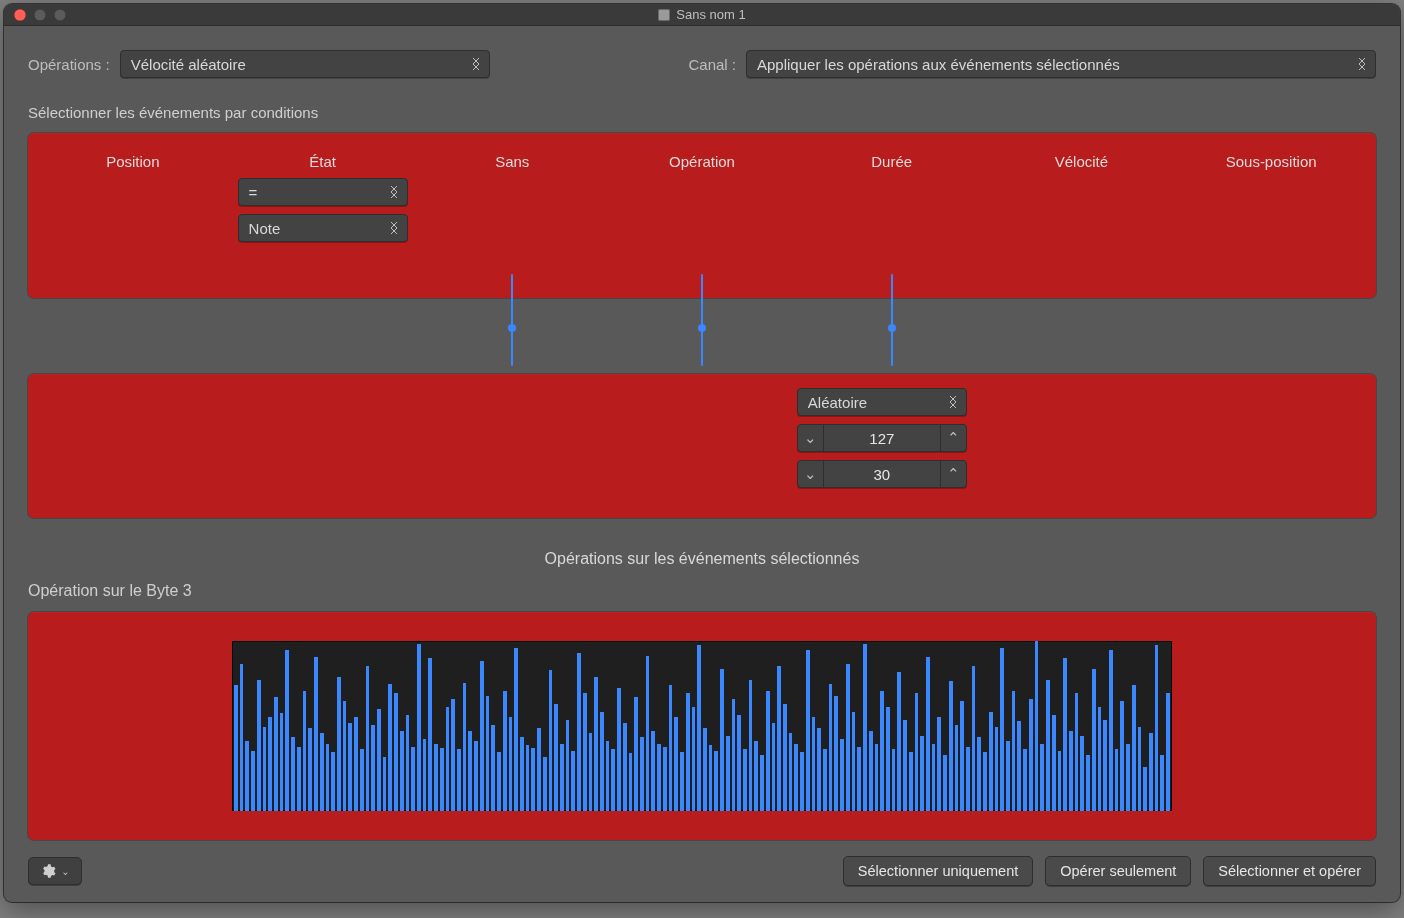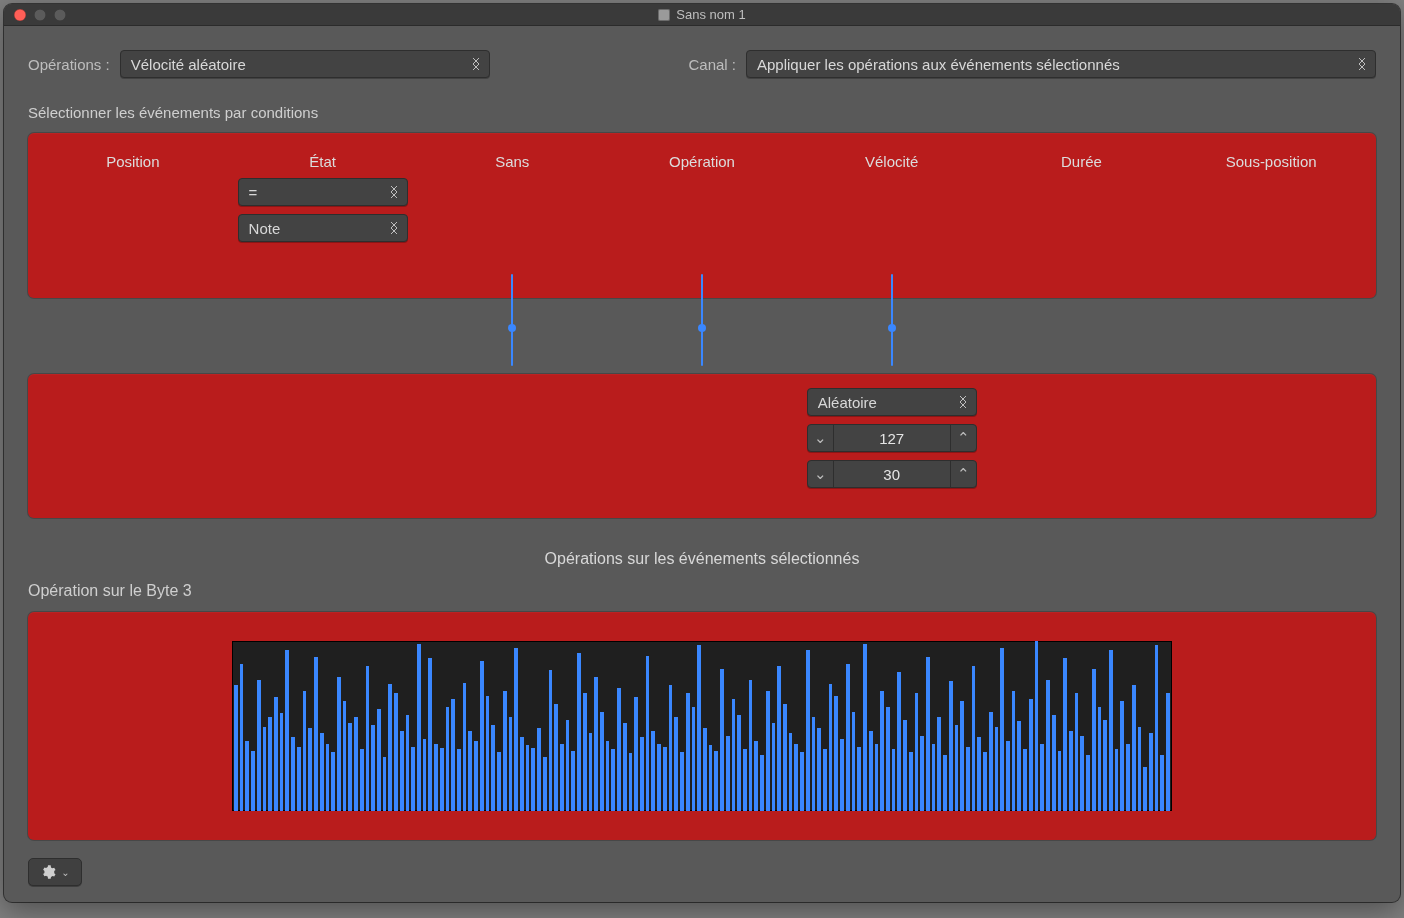--- a/index.html
+++ b/index.html
@@ -90,21 +90,21 @@
     color:#dcdcdc;
   }
   .cols .col { padding-top:2px; }
   .stack { display:flex; flex-direction:column; align-items:center; gap:8px; margin-top:8px; }
   .select.small { width:170px; height:28px; font-size:15px; }
   .value-panel { height:144px; padding-top:14px; }
   .value-area {
     display:grid;
     grid-template-columns: repeat(7, 1fr);
   }
-  .veloc-block{ display:flex; flex-direction:column; gap:8px; align-items:center; }
+  .veloc-block{ display:flex; flex-direction:column; gap:8px; align-items:flex-start; }
   .stepper {
     display:grid; grid-template-columns: 26px 1fr 26px;
     width:170px; height:28px; background:#434343;
     border:1px solid #2e2e2e; border-radius:4px;
     overflow:hidden; font-size:15px;
     box-shadow:0 1px 0 rgba(0,0,0,.25);
   }
   .stepper .btn{
     display:flex;align-items:center;justify-content:center;
     color:#bfbfbf;
@@ -200,22 +200,22 @@
             <div class="select small">
               <span>=</span>
             </div>
             <div class="select small">
               <span>Note</span>
             </div>
           </div>
         </div>
         <div class="col">Sans</div>
         <div class="col">Opération</div>
+        <div class="col">Durée</div>
         <div class="col">Vélocité</div>
-        <div class="col">Durée</div>
         <div class="col">Sous-position</div>
       </div>
     </div>
 
     <div class="connectors">
       <div class="conn" style="left:35.6%"></div>
       <div class="conn" style="left:49.9%"></div>
       <div class="conn" style="left:64.2%"></div>
     </div>
 
@@ -420,14 +420,25 @@
 
   </div>
 
   <div class="footer">
     <div class="gear-button">
       <svg viewBox="0 0 24 24">
           <path d="M12 8a4 4 0 104 4 4 4 0 00-4-4zm9.4 4a7.5 7.5 0 00-.14-1.4l2.02-1.57-2-3.46-2.38.96a7.6 7.6 0 00-2.42-1.4L16 2h-4l-.48 2.63a7.6 7.6 0 00-2.42 1.4l-2.38-.96-2 3.46L6.74 10.6A7.5 7.5 0 006.6 12a7.5 7.5 0 00.14 1.4l-2.02 1.57 2 3.46 2.38-.96a7.6 7.6 0 002.42 1.4L12 22h4l.48-2.63a7.6 7.6 0 002.42-1.4l2.38.96 2-3.46-2.02-1.57A7.5 7.5 0 0021.4 12z"></path>
         </svg>
       <span class="chev">⌄</span>
     </div>
+    <div class="actions">
+      <div class="btn-action">
+        <span>Sélectionner uniquement</span>
+      </div>
+      <div class="btn-action">
+        <span>Opérer seulement</span>
+      </div>
+      <div class="btn-action">
+        <span>Sélectionner et opérer</span>
+      </div>
+    </div>
   </div>
 </div>
 
 </body></html>

